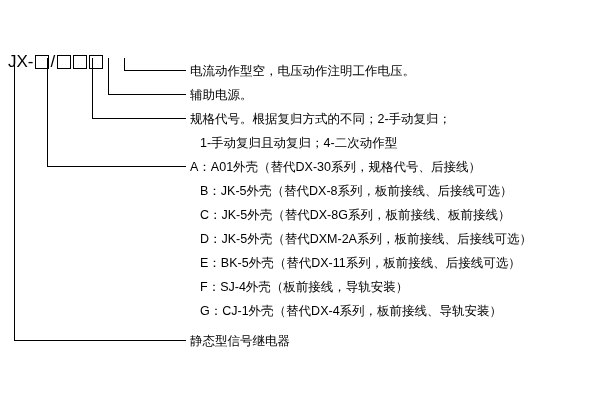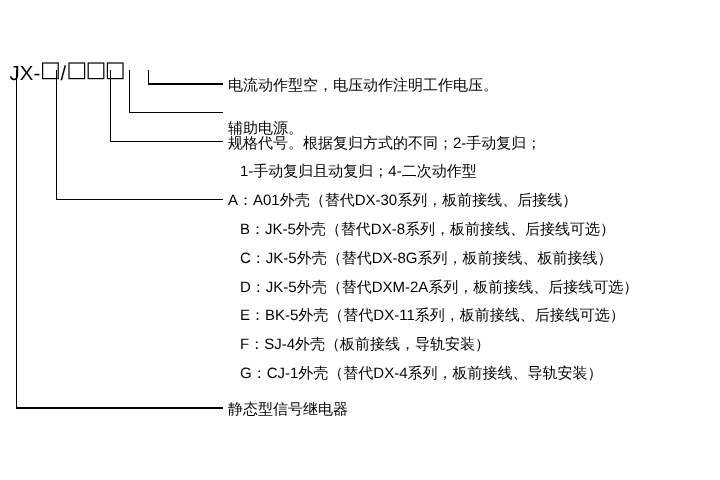--- a/index.html
+++ b/index.html
@@ -22,21 +22,21 @@
 
   
   .code {
     position: absolute;
     left: 8px;
     top: 52px;
     font-size: 17px;
     letter-spacing: 0px;
     white-space: nowrap;
     display: flex;
-    align-items: flex-start;
+    align-items: center;
     font-family: "Liberation Sans", sans-serif;
   }
   .code .txt { font-size: 17px; }
   .code .box {
     display: inline-block;
     width: 14px;
     height: 14px;
     border: 1px solid #000;
     margin: 0 1px;
     box-sizing: border-box;
@@ -86,24 +86,24 @@
       <path d="M92,58 L92,118 L186,118"></path>
 
       <path d="M47,58 L47,166 L186,166"></path>
 
       <path d="M14,58 L14,340 L186,340"></path>
     </g>
   </svg>
 
   <div id="rows">
       <div class="row" style="left: 190px; top: 64px;">电流动作型空，电压动作注明工作电压。</div>
-      <div class="row" style="left: 190px; top: 88px; margin-top: 12px;">辅助电源。</div>
+      <div class="row" style="left: 190px; top: 88px;">辅助电源。</div>
       <div class="row" style="left: 190px; top: 112px;">规格代号。根据复归方式的不同；2-手动复归；</div>
       <div class="row" style="left: 200px; top: 136px;">1-手动复归且动复归；4-二次动作型</div>
-      <div class="row" style="left: 190px; top: 160px;">A：A01外壳（替代DX-30系列，板前接线、后接线）</div>
+      <div class="row" style="left: 190px; top: 160px;">A：A01外壳（替代DX-30系列，规格代号、后接线）</div>
       <div class="row" style="left: 200px; top: 184px;">B：JK-5外壳（替代DX-8系列，板前接线、后接线可选）</div>
       <div class="row" style="left: 200px; top: 208px;">C：JK-5外壳（替代DX-8G系列，板前接线、板前接线）</div>
       <div class="row" style="left: 200px; top: 232px;">D：JK-5外壳（替代DXM-2A系列，板前接线、后接线可选）</div>
       <div class="row" style="left: 200px; top: 256px;">E：BK-5外壳（替代DX-11系列，板前接线、后接线可选）</div>
       <div class="row" style="left: 200px; top: 280px;">F：SJ-4外壳（板前接线，导轨安装）</div>
       <div class="row" style="left: 200px; top: 304px;">G：CJ-1外壳（替代DX-4系列，板前接线、导轨安装）</div>
       <div class="row" style="left: 190px; top: 334px;">静态型信号继电器</div>
     </div>
 
 </div>

